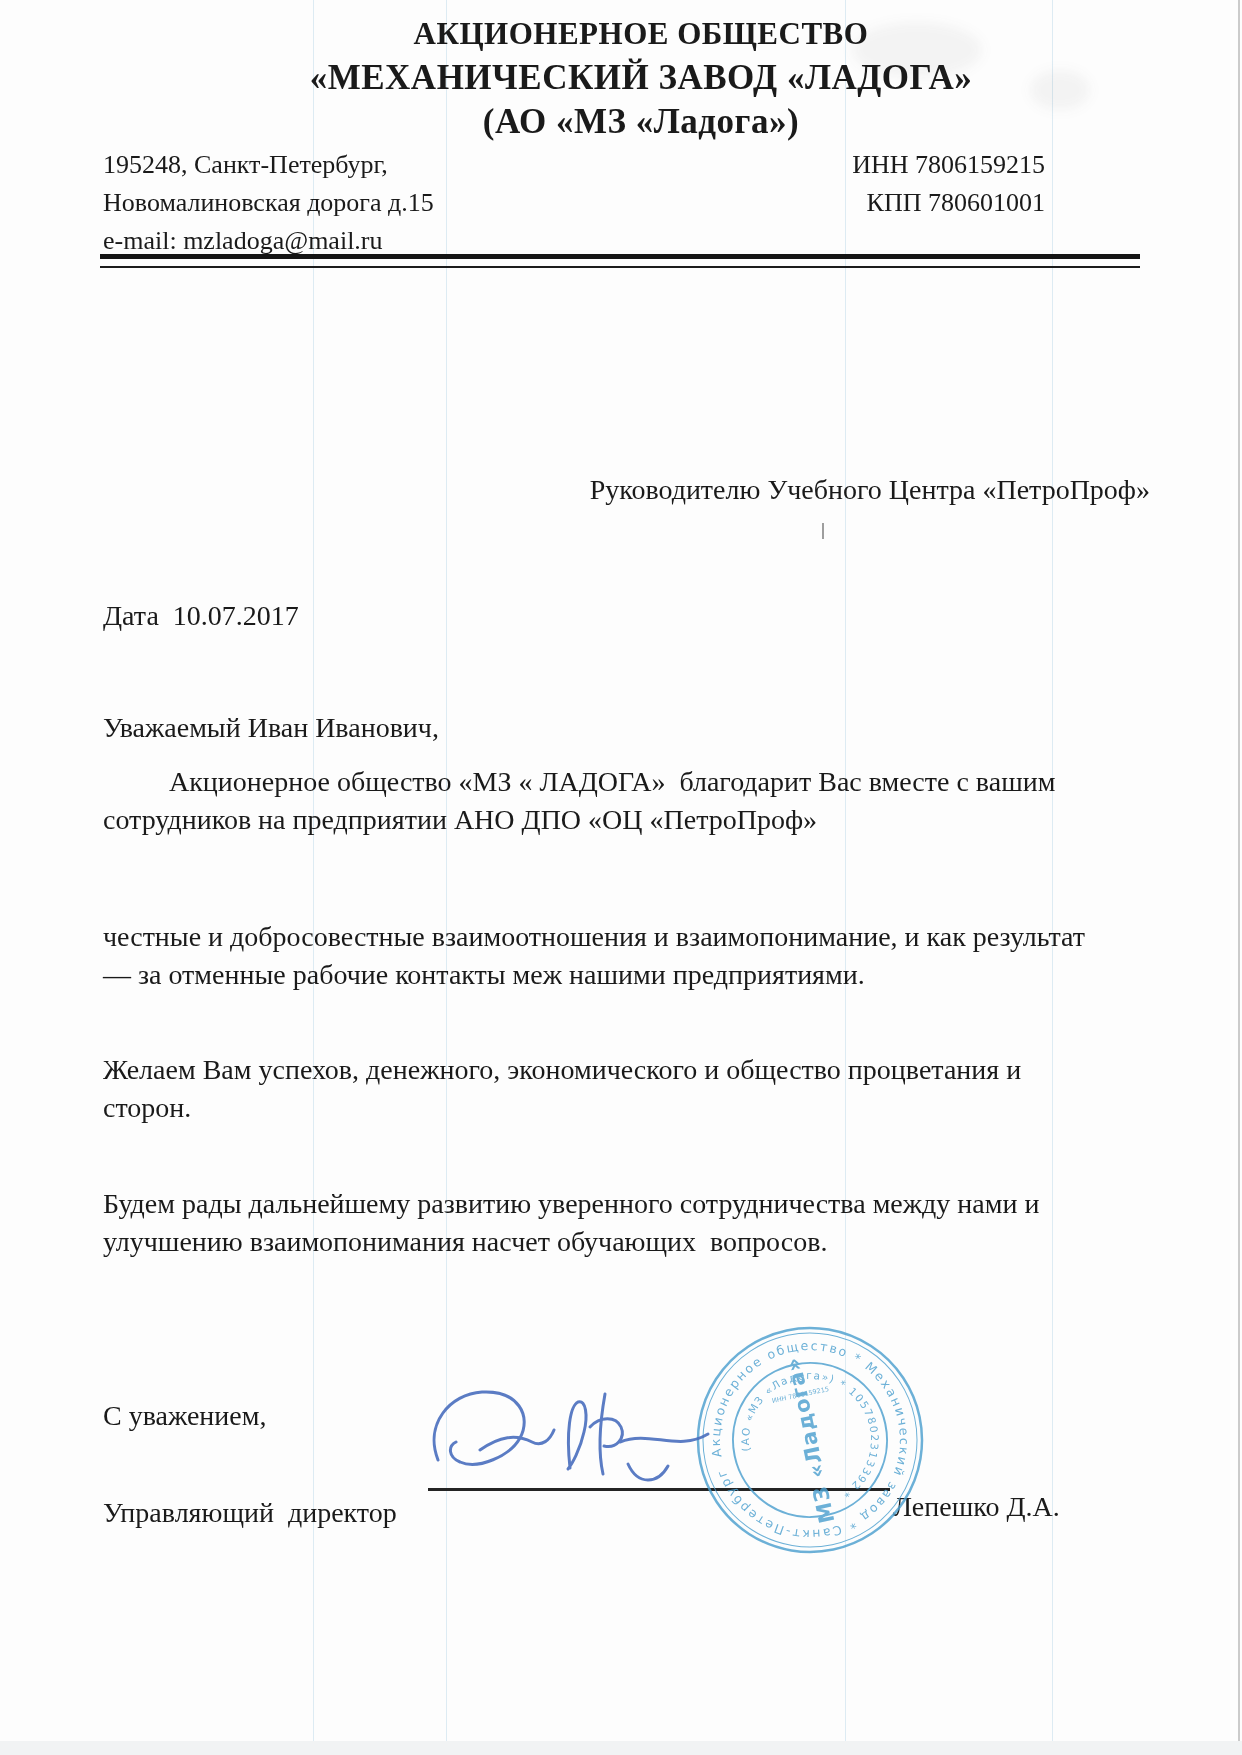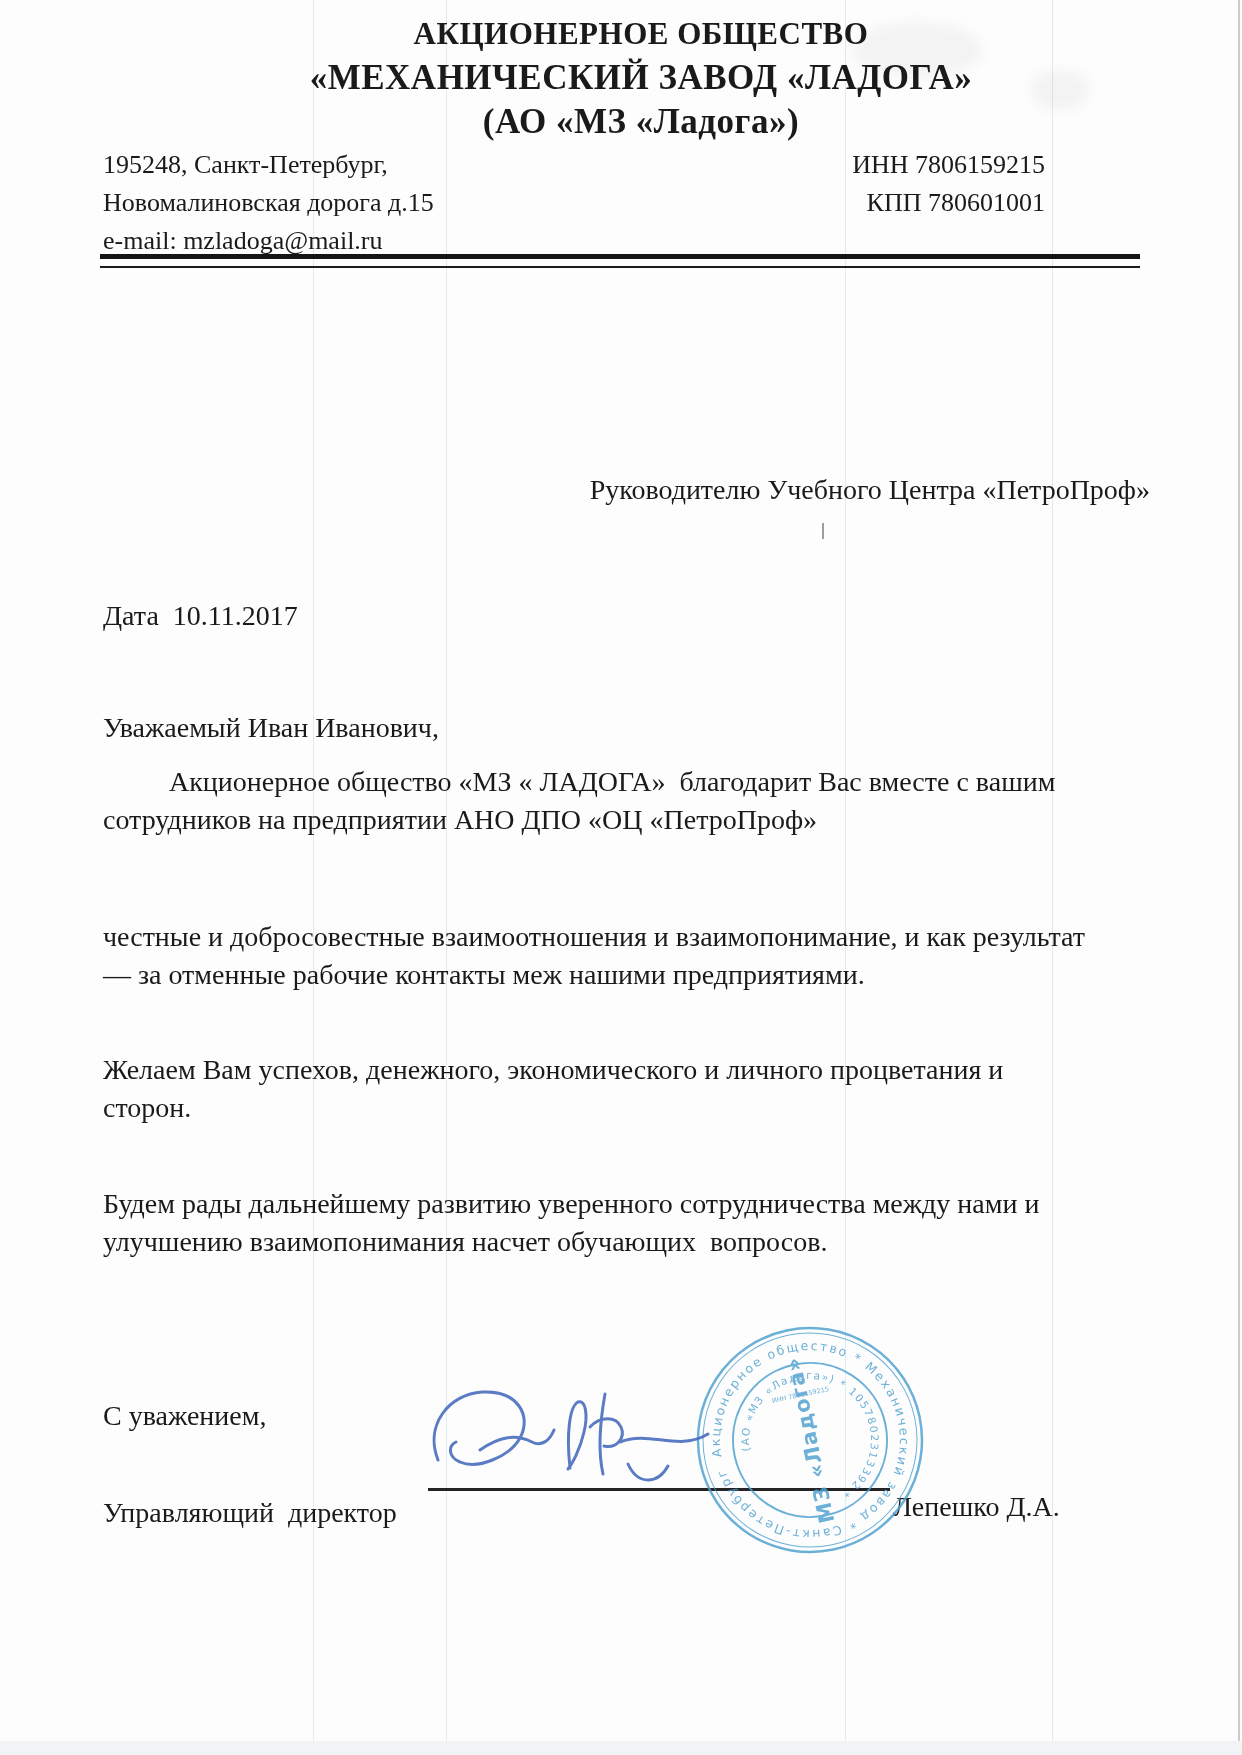--- a/index.html
+++ b/index.html
@@ -74,36 +74,36 @@
 
   <div class="abs ids">
     <div>ИНН 7806159215</div>
     <div>КПП 780601001</div>
   </div>
 
   <div class="abs rule"></div>
 
   <div class="abs addressee">Руководителю Учебного Центра «ПетроПроф»</div>
 
-  <div class="abs dateline">Дата  10.11.2017</div>
+  <div class="abs dateline">Дата  10.07.2017</div>
 
   <div class="abs salutation">Уважаемый Иван Иванович,</div>
 
   <div class="abs para p1">
     <div class="line indent">Акционерное общество «МЗ « ЛАДОГА»  благодарит Вас вместе с вашим</div>
     <div class="line">сотрудников на предприятии АНО ДПО «ОЦ «ПетроПроф»</div>
   </div>
 
   <div class="abs para p2">
     <div class="line">честные и добросовестные взаимоотношения и взаимопонимание, и как результат</div>
     <div class="line">— за отменные рабочие контакты меж нашими предприятиями.</div>
   </div>
 
   <div class="abs para p3">
-    <div class="line">Желаем Вам успехов, денежного, экономического и личного процветания и</div>
+    <div class="line">Желаем Вам успехов, денежного, экономического и общество процветания и</div>
     <div class="line">сторон.</div>
   </div>
 
   <div class="abs para p4">
     <div class="line">Будем рады дальнейшему развитию уверенного сотрудничества между нами и</div>
     <div class="line">улучшению взаимопонимания насчет обучающих  вопросов.</div>
   </div>
 
   <div class="abs closing">С уважением,</div>
 

